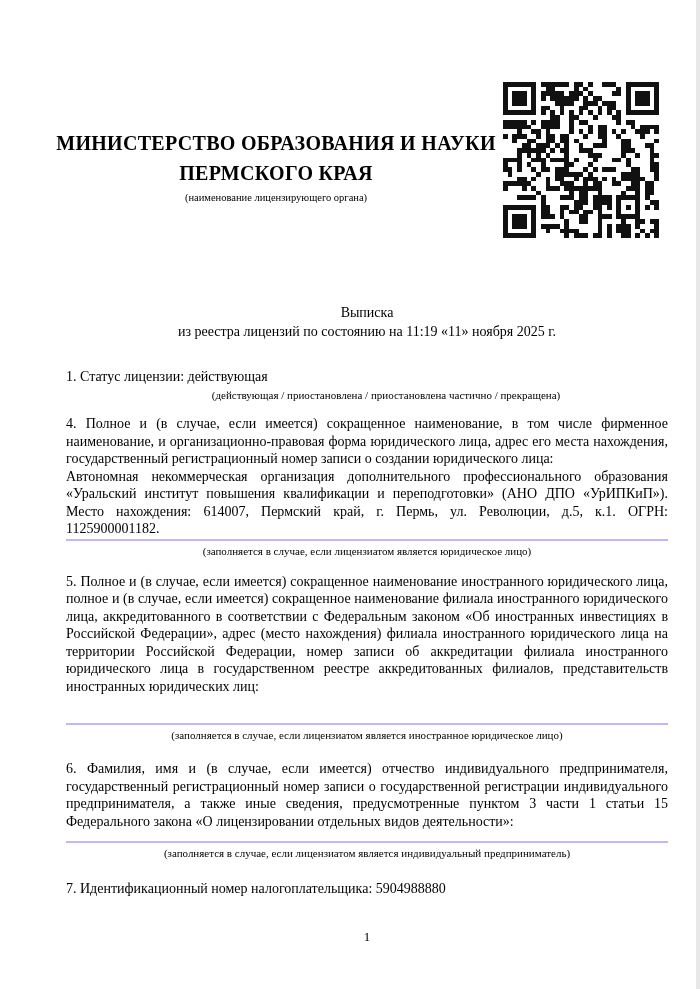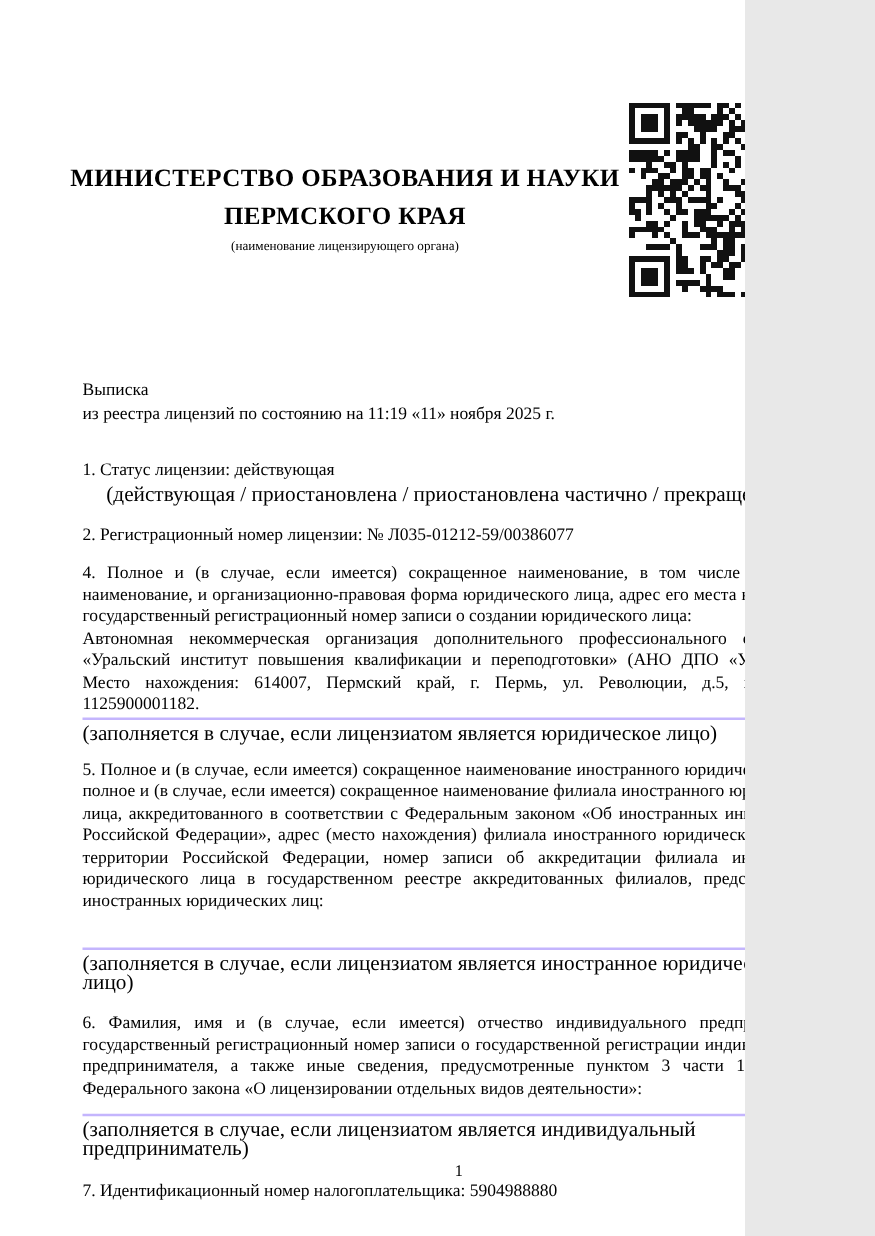--- a/index.html
+++ b/index.html
@@ -3,49 +3,49 @@
 <meta charset="utf-8">
 <style>
   * { margin:0; padding:0; box-sizing:border-box; }
   html,body { background:#e8e8e8; }
   body {
     width:700px; height:989px;
     font-family:"Liberation Serif","DejaVu Serif",serif;
     color:#000;
   }
   .page {
-    position:relative; width:596px; height:989px;
+    position:relative; width:696px; height:989px;
     background:#ffffff; overflow:hidden;
   }
   
   .header-block {
     position:absolute; left:56px; top:128px; width:440px;
     text-align:center;
   }
   .ministry-line {
     font-weight:bold; font-size:20px; line-height:30px; letter-spacing:0.3px;
   }
   .org-note { font-size:10.5px; line-height:14px; margin-top:3px; }
   .qr {
     position:absolute; left:503px; top:82px; width:156px; height:156px;
     background:#fff;
   }
   
   .title-block {
     position:absolute; left:66px; top:303px; width:602px;
-    text-align:left; font-size:14px; line-height:19px;font-family:Liberation Serif, serif;
+    text-align:center; font-size:14px; line-height:19px;font-family:Liberation Serif, serif;
   }
   
   .content {
     position:absolute; left:66px; top:368px; width:602px;
     font-size:14px;
   }
   .item-line { line-height:18px; }
   .para { line-height:17.5px; text-align:justify; }
-  .small-note { font-size:17px; line-height:15px; text-align:left; }
+  .small-note { font-size:11px; line-height:15px; text-align:center; }
   .status-note { position:relative; left:19px; margin-top:2px; }
   .note-wrap { border-top:2px solid #c4b5fd; padding-top:3px; }
   .mt-17 { margin-top:17px; }
   .mt-15 { margin-top:15px; }
   .mt-14 { margin-top:14px; }
   .mt-13 { margin-top:28px; }
   .mt-12 { margin-top:12px; }
   .mt-11 { margin-top:11px; }
   .mt-19 { margin-top:19px; }
   .mt-1  { margin-top:1px; }
@@ -601,21 +601,20 @@
   <div class="title-block">
     <div>Выписка</div>
     <div>из реестра лицензий по состоянию на 11:19 «11» ноября 2025 г.</div>
   </div>
 
   <div class="content">
 
     <p class="item-line">1. Статус лицензии: действующая</p>
     <p class="small-note status-note">(действующая / приостановлена / приостановлена частично / прекращена)</p>
 
-    <p class="item-line mt-17">2. Регистрационный номер лицензии: № Л035-01212-59/00386077</p>
 
 
     <p class="para mt-12">4. Полное и (в случае, если имеется) сокращенное наименование, в том числе фирменное наименование, и организационно-правовая форма юридического лица, адрес его места нахождения, государственный регистрационный номер записи о создании юридического лица:</p>
     <p class="para">Автономная некоммерческая организация дополнительного профессионального образования «Уральский институт повышения квалификации и переподготовки» (АНО ДПО «УрИПКиП»). Место нахождения: 614007, Пермский край, г. Пермь, ул. Революции, д.5, к.1. ОГРН: 1125900001182.</p>
     <div class="note-wrap mt-1">
       <p class="small-note">(заполняется в случае, если лицензиатом является юридическое лицо)</p>
     </div>
 
     <p class="para mt-14">5. Полное и (в случае, если имеется) сокращенное наименование иностранного юридического лица, полное и (в случае, если имеется) сокращенное наименование филиала иностранного юридического лица, аккредитованного в соответствии с Федеральным законом «Об иностранных инвестициях в Российской Федерации», адрес (место нахождения) филиала иностранного юридического лица на территории Российской Федерации, номер записи об аккредитации филиала иностранного юридического лица в государственном реестре аккредитованных филиалов, представительств иностранных юридических лиц:</p>
     <div class="note-wrap mt-13">

